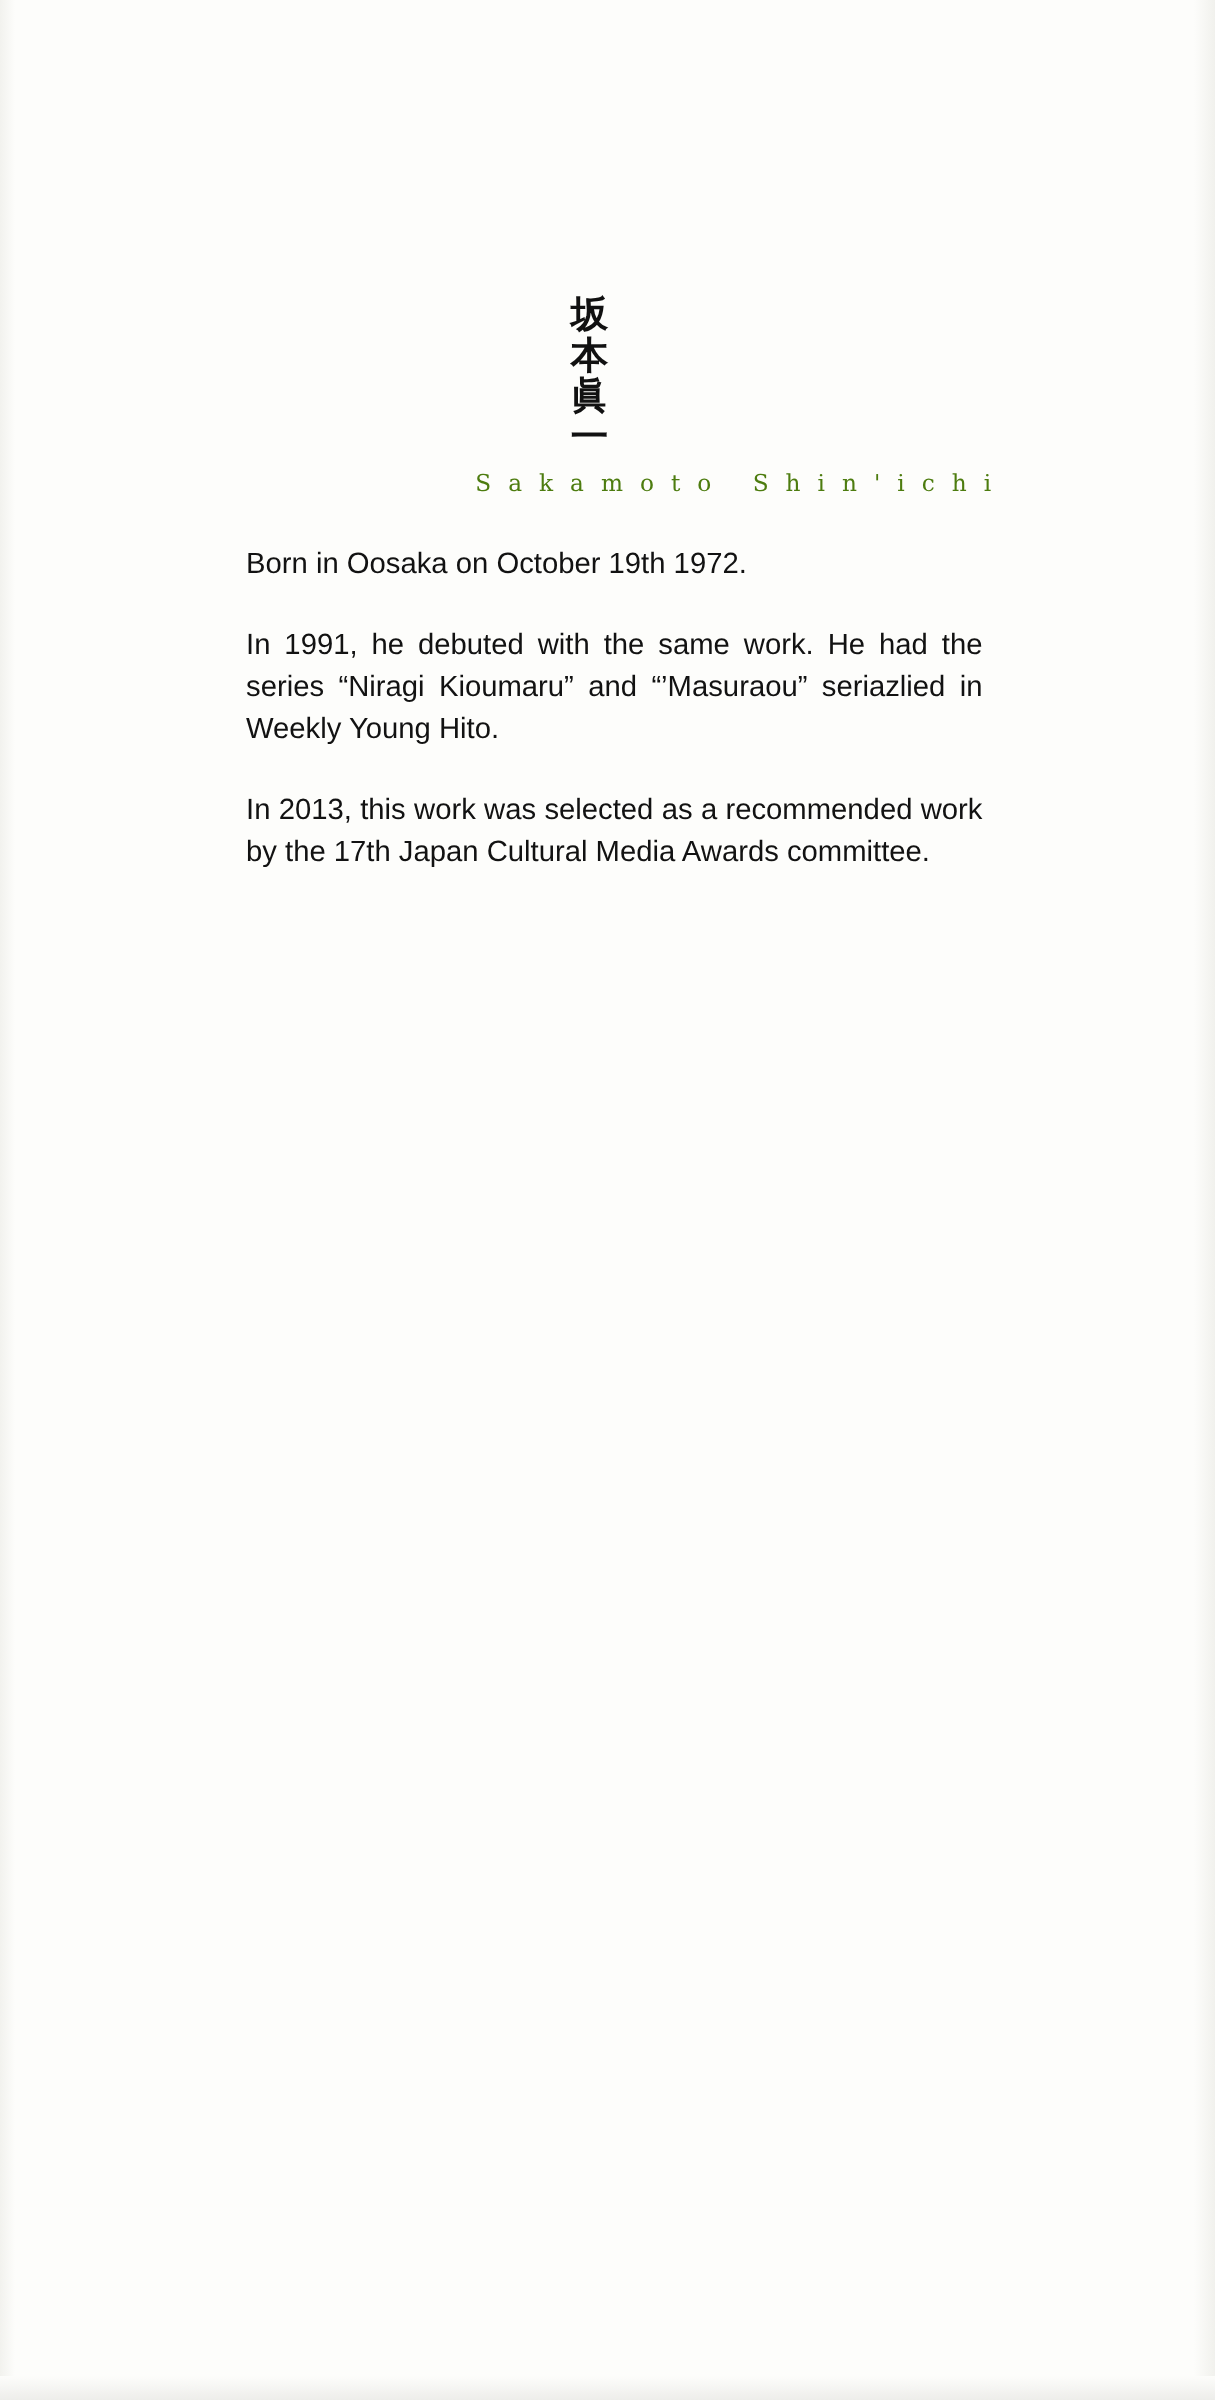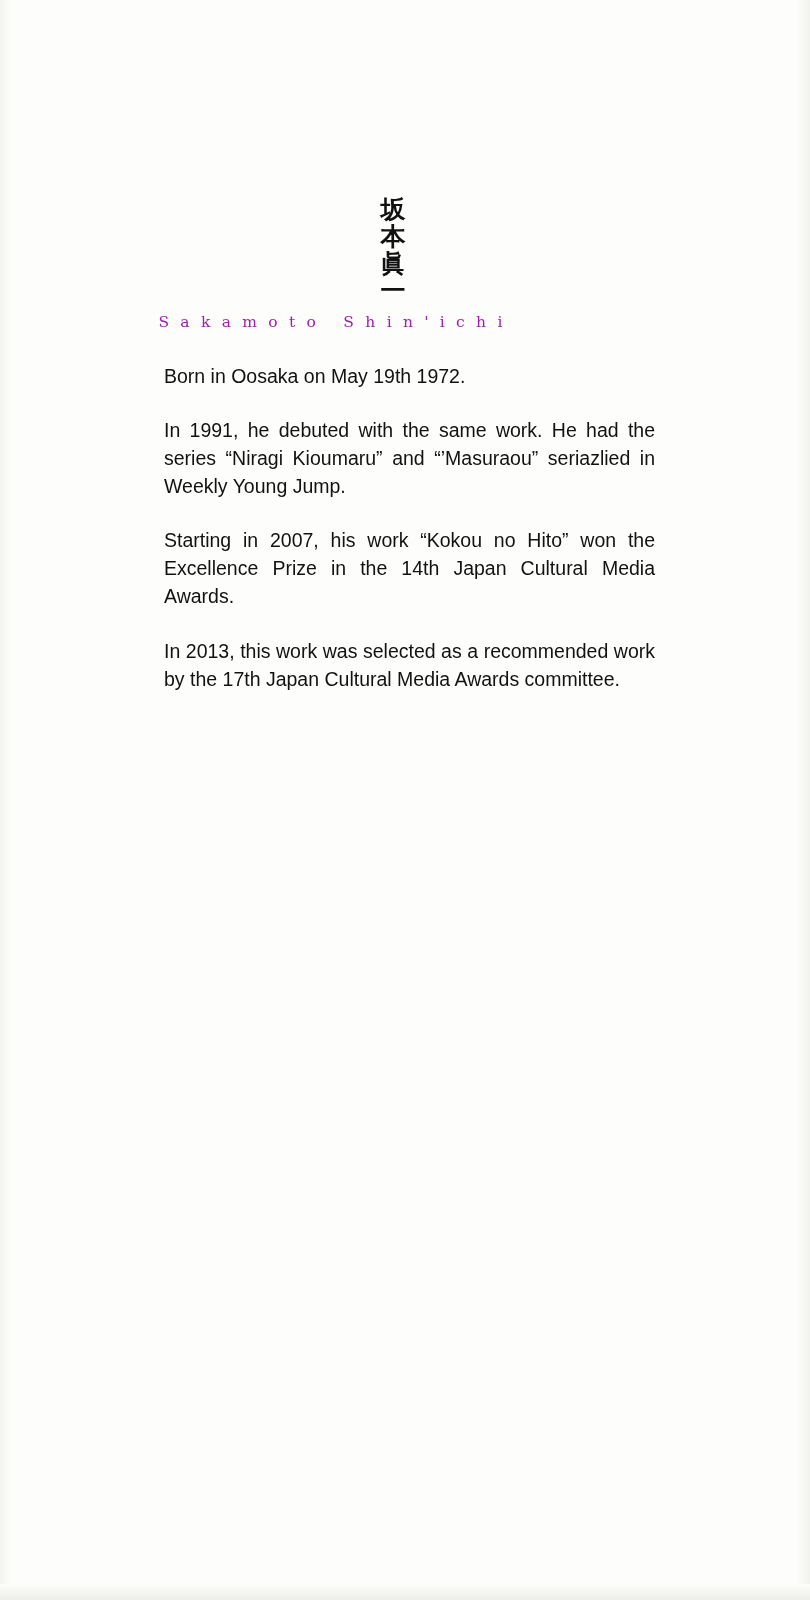--- a/index.html
+++ b/index.html
@@ -58,25 +58,25 @@
   }
   .name-vertical span {
     display: block;
   }
 
   .name-romaji {
     position: absolute;
     left: 0;
     top: 313px;
     width: 664px;
-    text-align: center;
+    text-align: right;
     font-family: "DejaVu Serif", "Liberation Serif", serif;
     font-size: 15.5px;
     letter-spacing: 3.2px;
-    color: #a21caf;
+    color: #4d7c0f;
     white-space: pre;
   }
 
   .bio {
     position: absolute;
     left: 164px;
     top: 362px;
     width: 491px;
   }
   .bio p {
@@ -109,19 +109,18 @@
   <div class="name-vertical">
     <span>坂</span>
     <span>本</span>
     <span>眞</span>
     <span>一</span>
   </div>
 
   <div class="name-romaji">S a k a m o t o   S h i n ' i c h i</div>
 
   <div class="bio">
-    <p class="nojustify">Born in Oosaka on May 19th 1972.</p>
-    <p>In 1991, he debuted with the same work. He had the series “Niragi Kioumaru” and “’Masuraou” seriazlied in Weekly Young Jump.</p>
-    <p>Starting in 2007, his work “Kokou no Hito” won the Excellence Prize in the 14th Japan Cultural Media Awards.</p>
+    <p class="nojustify">Born in Oosaka on October 19th 1972.</p>
+    <p>In 1991, he debuted with the same work. He had the series “Niragi Kioumaru” and “’Masuraou” seriazlied in Weekly Young Hito.</p>
     <p>In 2013, this work was selected as a recommended work by the 17th Japan Cultural Media Awards committee.</p>
   </div>
 
 </div>
 
 </body></html>

